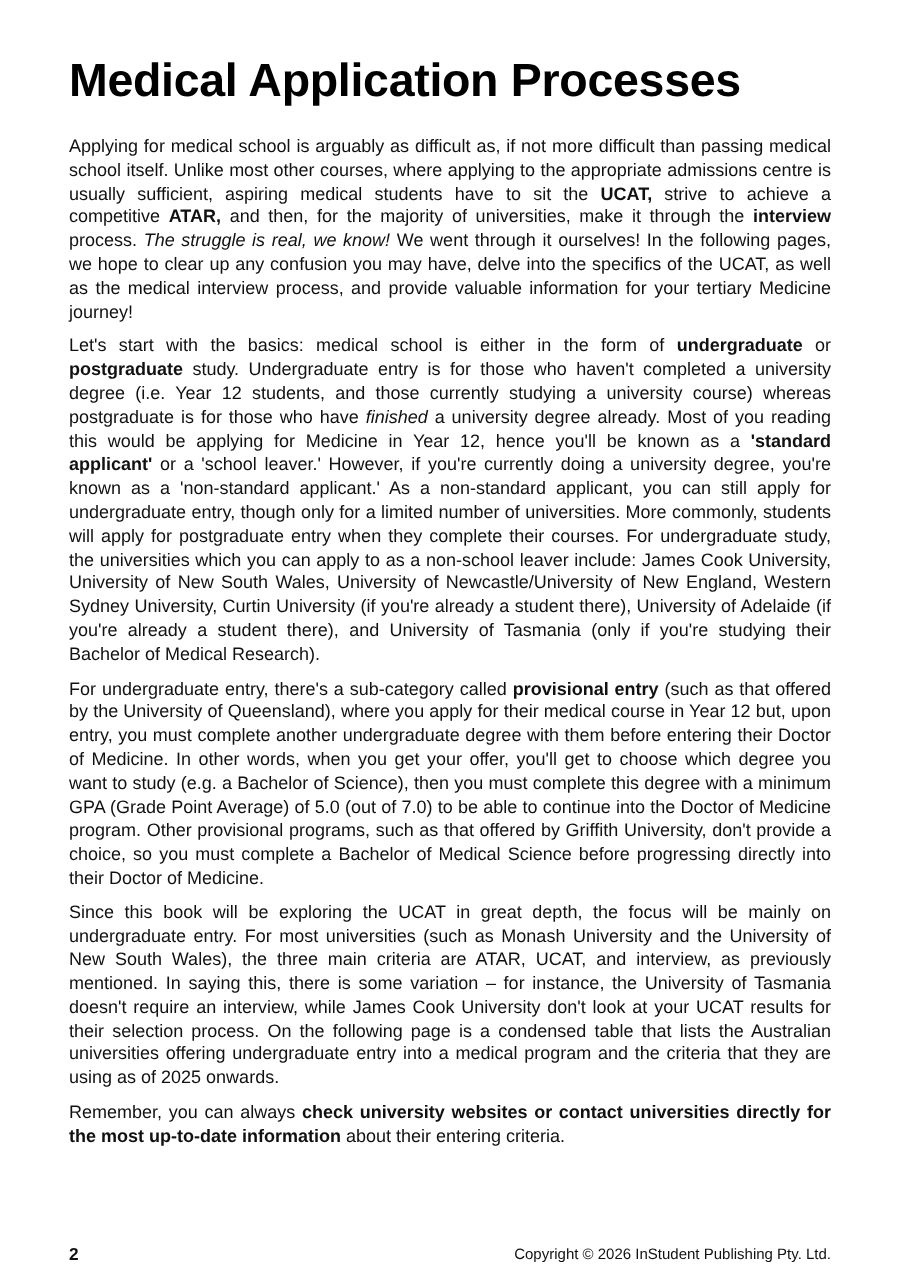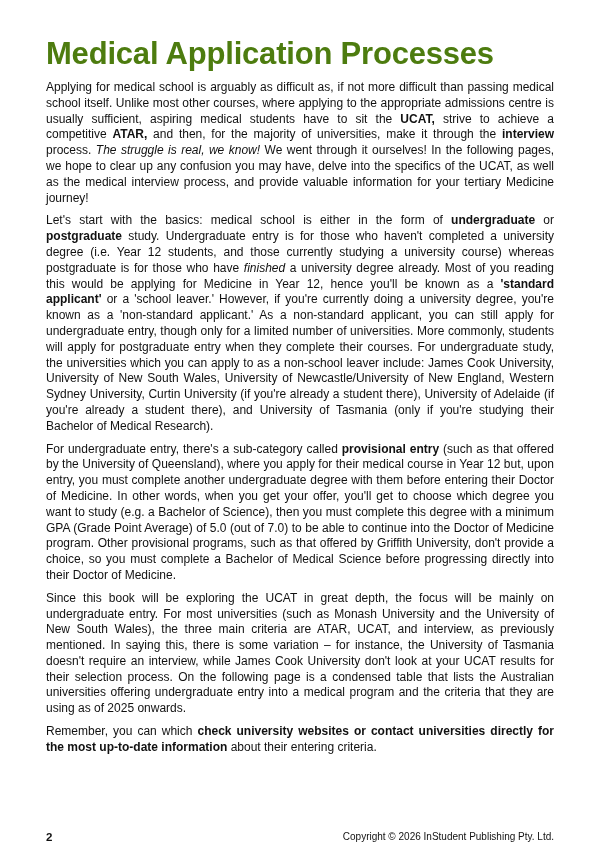--- a/index.html
+++ b/index.html
@@ -1,20 +1,20 @@
 <!DOCTYPE html>
 <html><head>
   <meta charset="utf-8">
   <style>
     html, body { margin: 0; padding: 0; background: #ffffff; }
     body { width: 600px; height: 848px; position: relative; overflow: hidden; color: #111; }
     .page { position: absolute; left: 46px; top: 36px; width: 508px; }
     h1 {
       font-family: "Liberation Sans", sans-serif; font-weight: bold;
-      font-size: 31px; line-height: 36px; margin: 0 0 8px 0; letter-spacing: -0.2px; color: #4d7c0f;
+      font-size: 31px; line-height: 36px; margin: 0 0 18px 0; letter-spacing: -0.2px; color: #000000;
     }
     p {
       font-family: "Liberation Sans", sans-serif; font-size: 12px; line-height: 15.8px;
       margin: 0 0 7px 0; text-align: justify; hyphens: none;
     }
     b { font-weight: bold; }
     i { font-style: italic; }
     .footer { position: absolute; left: 46px; top: 831px; width: 508px; height: 14px;
       font-family: "Liberation Sans", sans-serif; font-size: 10px; }
     .pagenum { position: absolute; left: 0; top: 0; font-weight: bold; font-size: 11.5px; }
@@ -23,20 +23,20 @@
 </head>
 <body>
 
 <div class="page">
   <h1>Medical Application Processes</h1>
   <div id="body-text">
     <p><span>Applying for medical school is arguably as difficult as, if not more difficult than passing medical school itself. Unlike most other courses, where applying to the appropriate admissions centre is usually sufficient, aspiring medical students have to sit the </span><b>UCAT,</b><span> strive to achieve a competitive </span><b>ATAR,</b><span> and then, for the majority of universities, make it through the </span><b>interview</b><span> process.  </span><i>The struggle is real, we know!</i><span>  We went through it ourselves!  In the following pages, we hope to clear up any confusion you may have, delve into the specifics of the UCAT, as well as the medical interview process, and provide valuable information for your tertiary Medicine journey!</span></p>
     <p><span>Let's start with the basics:  medical school is either in the form of </span><b>undergraduate</b><span> or </span><b>postgraduate</b><span> study. Undergraduate entry is for those who haven't completed a university degree (i.e.  Year 12 students, and those currently studying a university course) whereas postgraduate is for those who have </span><i>finished</i><span> a university degree already. Most of you reading this would be applying for Medicine in Year 12, hence you'll be known as a </span><b>'standard applicant'</b><span> or a 'school leaver.'  However, if you're currently doing a university degree, you're known as a 'non-standard applicant.'  As a non-standard applicant, you can still apply for undergraduate entry, though only for a limited number of universities.  More commonly, students will apply for postgraduate entry when they complete their courses.  For undergraduate study, the universities which you can apply to as a non-school leaver include:  James Cook University, University of New South Wales, University of Newcastle/University of New England, Western Sydney University, Curtin University (if you're already a student there), University of Adelaide (if you're already a student there), and University of Tasmania (only if you're studying their Bachelor of Medical Research).</span></p>
     <p><span>For undergraduate entry, there's a sub-category called </span><b>provisional entry</b><span> (such as that offered by the University of Queensland), where you apply for their medical course in Year 12 but, upon entry, you must complete another undergraduate degree with them before entering their Doctor of Medicine. In other words, when you get your offer, you'll get to choose which degree you want to study (e.g. a Bachelor of Science), then you must complete this degree with a minimum GPA (Grade Point Average) of 5.0 (out of 7.0) to be able to continue into the Doctor of Medicine program.  Other provisional programs, such as that offered by Griffith University, don't provide a choice, so you must complete a Bachelor of Medical Science before progressing directly into their Doctor of Medicine.</span></p>
     <p><span>Since this book will be exploring the UCAT in great depth, the focus will be mainly on undergraduate entry. For most universities (such as Monash University and the University of New South Wales), the three main criteria are ATAR, UCAT, and interview, as previously mentioned.  In saying this, there is some variation – for instance, the University of Tasmania doesn't require an interview, while James Cook University don't look at your UCAT results for their selection process.  On the following page is a condensed table that lists the Australian universities offering undergraduate entry into a medical program and the criteria that they are using as of 2025 onwards.</span></p>
-    <p><span>Remember, you can which </span><b>check university websites or contact universities directly for the most up-to-date information</b><span> about their entering criteria.</span></p>
+    <p><span>Remember, you can always </span><b>check university websites or contact universities directly for the most up-to-date information</b><span> about their entering criteria.</span></p>
   </div>
 </div>
 
 <div class="footer">
   <span class="pagenum">2</span>
   <span class="copyright">Copyright © 2026 InStudent Publishing Pty. Ltd.</span>
 </div>
 
 </body></html>

